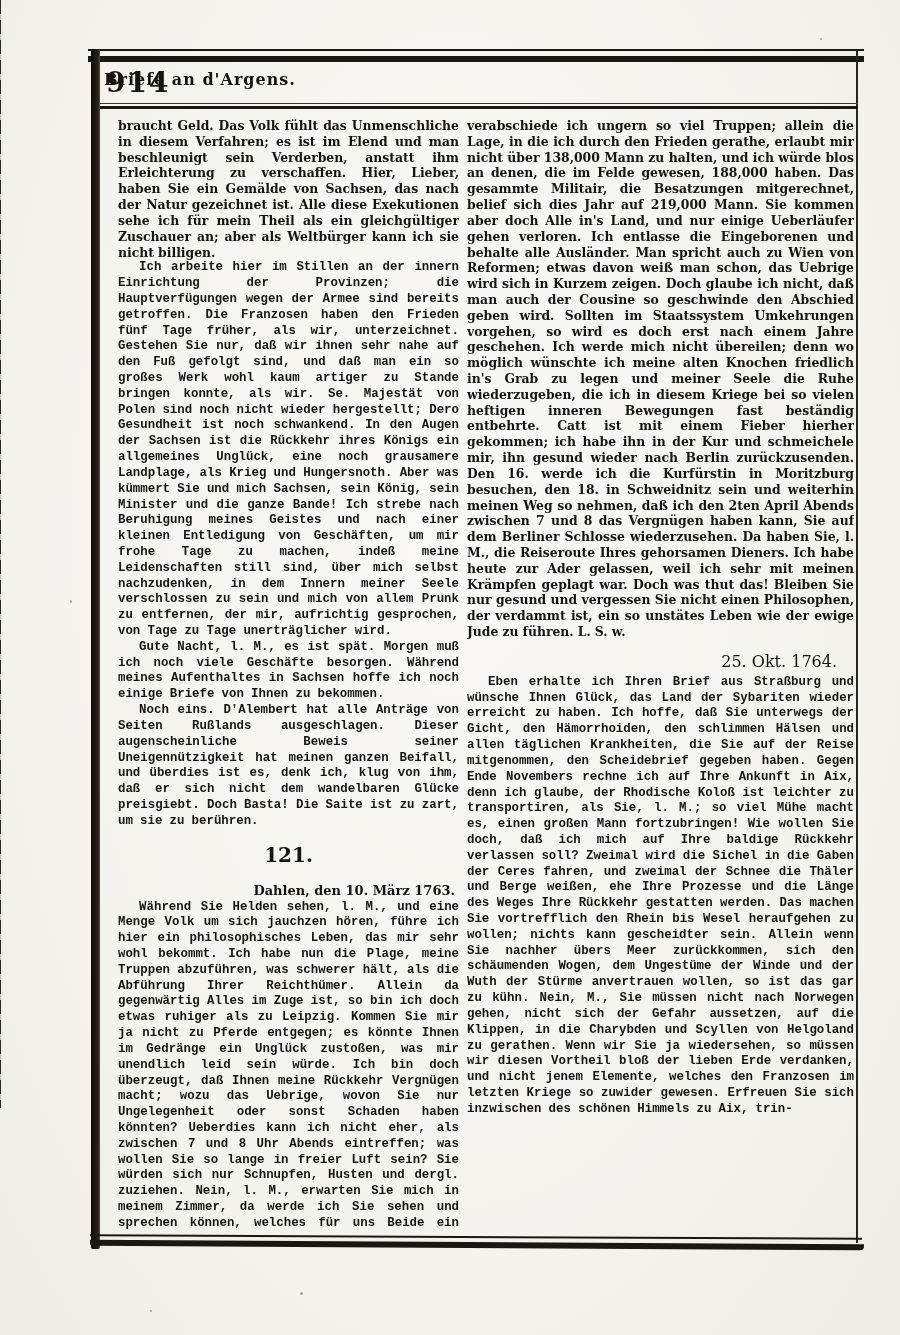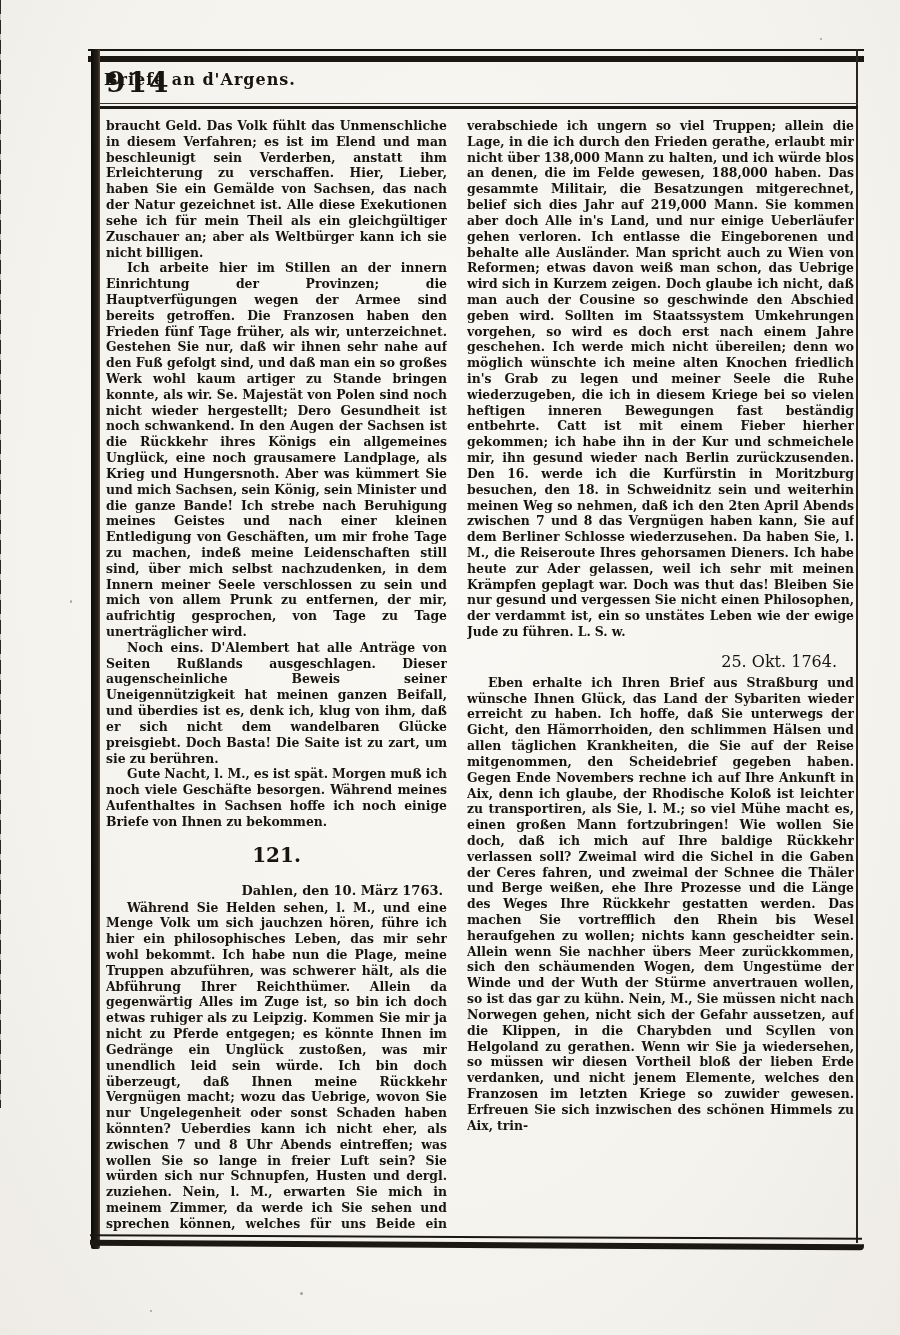--- a/index.html
+++ b/index.html
@@ -48,31 +48,31 @@
   #header-title {
     position: absolute; left: 0; right: 60px; top: 6px;
     text-align: left; font-size: 16px; font-weight: bold; letter-spacing: 1px;
   }
   
   #columns {
     position: absolute; left: 106px; top: 118px; width: 748px; height: 1114px;
     overflow: hidden;
   }
   .col { position: absolute; top: 0; height: 1114px; overflow: hidden; }
-  #col-left  { left: 0;   width: 341px; }
+  #col-left  { left: 12px;   width: 341px; }
   #col-right { left: 361px; width: 387px; }
   .body-text {
     font-size: 12.4px;
     font-weight: bold;
     line-height: 1.275;
     text-align: justify;
     margin: 0;
     word-spacing: -0.02em;
   }
-  p.indent { text-indent: 1.7em; }
+  p.indent { text-indent: 1.7em; font-family: Liberation Mono, monospace; }
   p.cont   { text-indent: 0; }
   .letter-number {
     text-align: center; font-weight: bold; font-size: 20px;
     margin: 13px 0 3px 0;
   }
   .dateline {
     text-align: right; font-weight: bold; font-size: 13px;
     padding-right: 4px; margin: 16px 0 2px 0;
   }
   .heading-row {
@@ -108,22 +108,22 @@
   <div class="rule" id="header-rule-thin"></div>
   <div class="rule" id="header-rule-thick"></div>
 
   <div id="column-divider"></div>
 
   <div id="columns">
 
     <div class="col" id="col-left">
       <p class="body-text cont">braucht Geld. Das Volk fühlt das Unmenschliche in diesem Verfahren; es ist im Elend und man beschleunigt sein Verderben, anstatt ihm Erleichterung zu verschaffen. Hier, Lieber, haben Sie ein Gemälde von Sachsen, das nach der Natur gezeichnet ist. Alle diese Exekutionen sehe ich für mein Theil als ein gleichgültiger Zuschauer an; aber als Weltbürger kann ich sie nicht billigen.</p>
       <p class="body-text indent">Ich arbeite hier im Stillen an der innern Einrichtung der Provinzen; die Hauptverfügungen wegen der Armee sind bereits getroffen. Die Franzosen haben den Frieden fünf Tage früher, als wir, unterzeichnet. Gestehen Sie nur, daß wir ihnen sehr nahe auf den Fuß gefolgt sind, und daß man ein so großes Werk wohl kaum artiger zu Stande bringen konnte, als wir. Se. Majestät von Polen sind noch nicht wieder hergestellt; Dero Gesundheit ist noch schwankend. In den Augen der Sachsen ist die Rückkehr ihres Königs ein allgemeines Unglück, eine noch grausamere Landplage, als Krieg und Hungersnoth. Aber was kümmert Sie und mich Sachsen, sein König, sein Minister und die ganze Bande! Ich strebe nach Beruhigung meines Geistes und nach einer kleinen Entledigung von Geschäften, um mir frohe Tage zu machen, indeß meine Leidenschaften still sind, über mich selbst nachzudenken, in dem Innern meiner Seele verschlossen zu sein und mich von allem Prunk zu entfernen, der mir, aufrichtig gesprochen, von Tage zu Tage unerträglicher wird.</p>
+      <p class="body-text indent">Gute Nacht, l. M., es ist spät. Morgen muß ich noch viele Geschäfte besorgen. Während meines Aufenthaltes in Sachsen hoffe ich noch einige Briefe von Ihnen zu bekommen.</p>
       <p class="body-text indent">Noch eins. D'Alembert hat alle Anträge von Seiten Rußlands ausgeschlagen. Dieser augenscheinliche Beweis seiner Uneigennützigkeit hat meinen ganzen Beifall, und überdies ist es, denk ich, klug von ihm, daß er sich nicht dem wandelbaren Glücke preisgiebt. Doch Basta! Die Saite ist zu zart, um sie zu berühren.</p>
-      <p class="body-text indent">Gute Nacht, l. M., es ist spät. Morgen muß ich noch viele Geschäfte besorgen. Während meines Aufenthaltes in Sachsen hoffe ich noch einige Briefe von Ihnen zu bekommen.</p>
 
       <div class="letter-number">121.</div>
       <div class="dateline">Dahlen, den 10. März 1763.</div>
       <p class="body-text indent">Während Sie Helden sehen, l. M., und eine Menge Volk um sich jauchzen hören, führe ich hier ein philosophisches Leben, das mir sehr wohl bekommt. Ich habe nun die Plage, meine Truppen abzuführen, was schwerer hält, als die Abführung Ihrer Reichthümer. Allein da gegenwärtig Alles im Zuge ist, so bin ich doch etwas ruhiger als zu Leipzig. Kommen Sie mir ja nicht zu Pferde entgegen; es könnte Ihnen im Gedränge ein Unglück zustoßen, was mir unendlich leid sein würde. Ich bin doch überzeugt, daß Ihnen meine Rückkehr Vergnügen macht; wozu das Uebrige, wovon Sie nur Ungelegenheit oder sonst Schaden haben könnten? Ueberdies kann ich nicht eher, als zwischen 7 und 8 Uhr Abends eintreffen; was wollen Sie so lange in freier Luft sein? Sie würden sich nur Schnupfen, Husten und dergl. zuziehen. Nein, l. M., erwarten Sie mich in meinem Zimmer, da werde ich Sie sehen und sprechen können, welches für uns Beide ein vernünftigeres und schicklicheres Vergnügen ist, als jene halsbrechende Reiterei, die mich Ihretwegen nur ängstigen würde. Freilich</p>
     </div>
 
     <div class="col" id="col-right">
       <p class="body-text cont">verabschiede ich ungern so viel Truppen; allein die Lage, in die ich durch den Frieden gerathe, erlaubt mir nicht über 138,000 Mann zu halten, und ich würde blos an denen, die im Felde gewesen, 188,000 haben. Das gesammte Militair, die Besatzungen mitgerechnet, belief sich dies Jahr auf 219,000 Mann. Sie kommen aber doch Alle in's Land, und nur einige Ueberläufer gehen verloren. Ich entlasse die Eingeborenen und behalte alle Ausländer. Man spricht auch zu Wien von Reformen; etwas davon weiß man schon, das Uebrige wird sich in Kurzem zeigen. Doch glaube ich nicht, daß man auch der Cousine so geschwinde den Abschied geben wird. Sollten im Staatssystem Umkehrungen vorgehen, so wird es doch erst nach einem Jahre geschehen. Ich werde mich nicht übereilen; denn wo möglich wünschte ich meine alten Knochen friedlich in's Grab zu legen und meiner Seele die Ruhe wiederzugeben, die ich in diesem Kriege bei so vielen heftigen inneren Bewegungen fast beständig entbehrte. Catt ist mit einem Fieber hierher gekommen; ich habe ihn in der Kur und schmeichele mir, ihn gesund wieder nach Berlin zurückzusenden. Den 16. werde ich die Kurfürstin in Moritzburg besuchen, den 18. in Schweidnitz sein und weiterhin meinen Weg so nehmen, daß ich den 2ten April Abends zwischen 7 und 8 das Vergnügen haben kann, Sie auf dem Berliner Schlosse wiederzusehen. Da haben Sie, l. M., die Reiseroute Ihres gehorsamen Dieners. Ich habe heute zur Ader gelassen, weil ich sehr mit meinen Krämpfen geplagt war. Doch was thut das! Bleiben Sie nur gesund und vergessen Sie nicht einen Philosophen, der verdammt ist, ein so unstätes Leben wie der ewige Jude zu führen. L. S. w.</p>
 
       <div class="heading-row">

